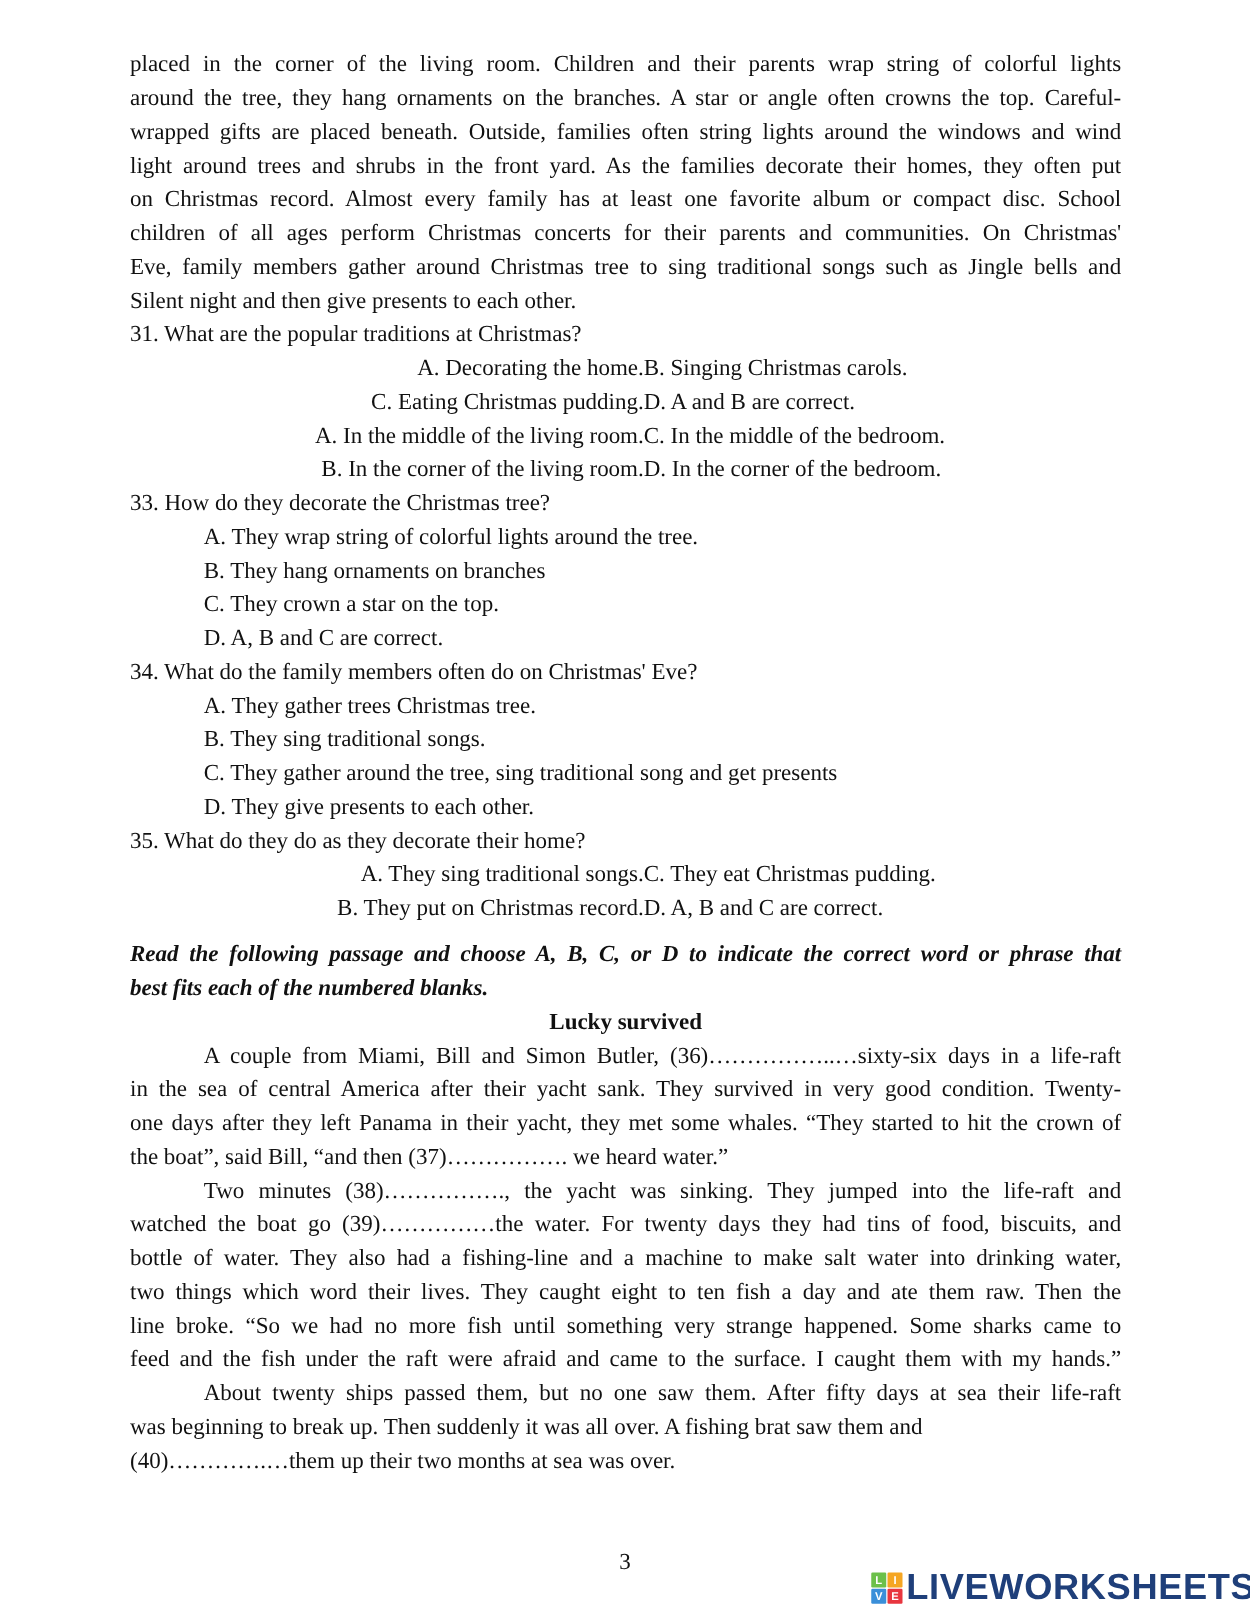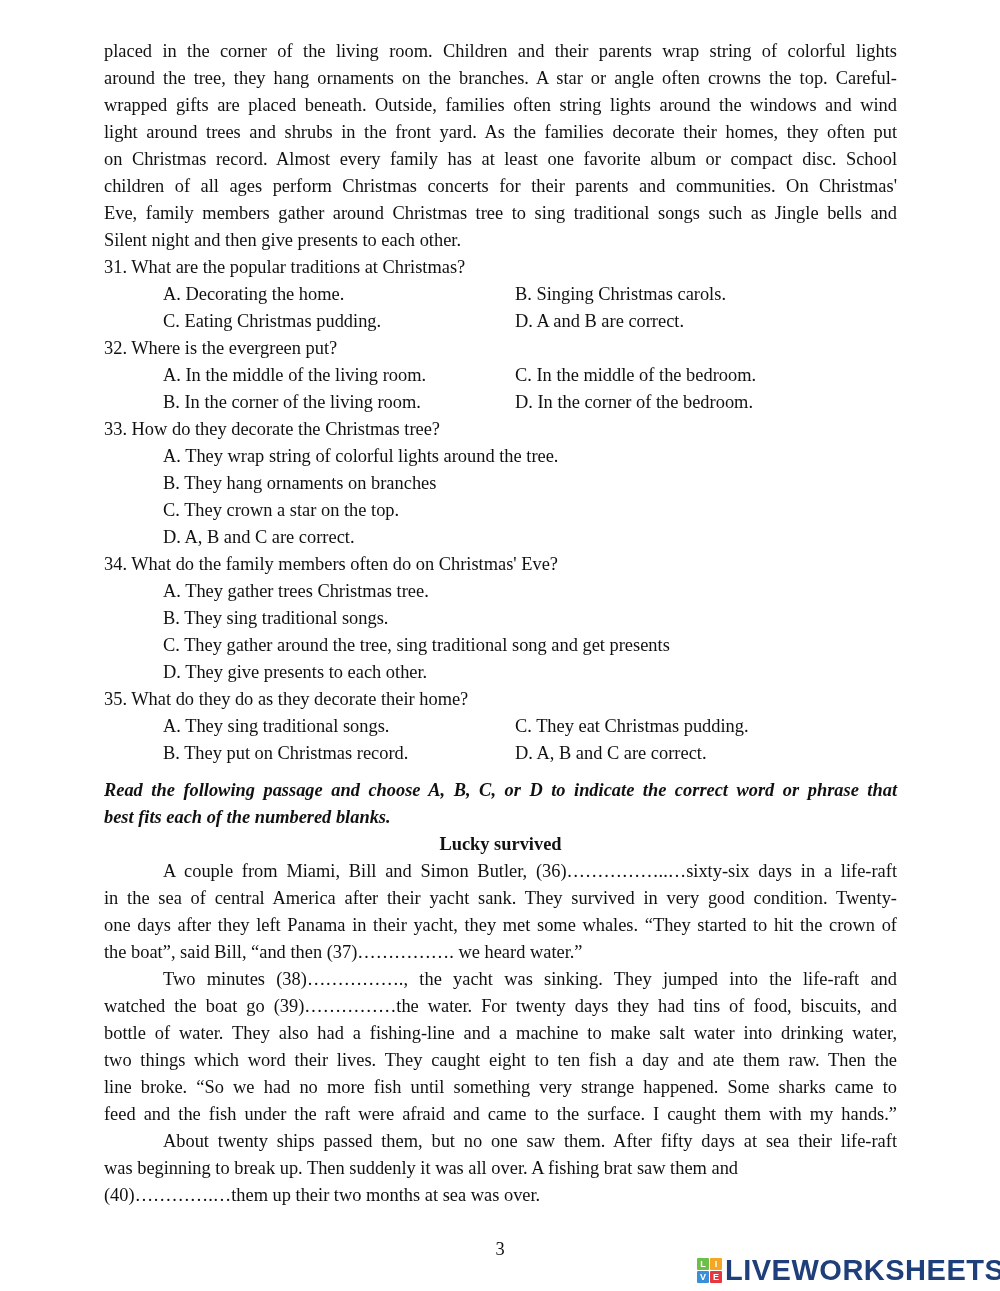--- a/index.html
+++ b/index.html
@@ -5,21 +5,21 @@
   html, body { margin: 0; padding: 0; background: #ffffff; }
   body {
     width: 1000px; height: 1291px; position: relative; overflow: hidden;
     font-family: "Liberation Serif", serif; color: #111; font-size: 18.4px;
   }
   .page { position: absolute; left: 104px; top: 38px; width: 793px; }
   .line { line-height: 27px; }
   .justify { text-align: justify; text-align-last: justify; }
   .q { line-height: 27px; }
   .opt { line-height: 27px; padding-left: 59px; }
-  .row { display: flex; line-height: 27px; padding-left: 59px; }
+  .row { display: flex; line-height: 27px; padding-left: 59px; text-align: right; }
   .row .c1 { width: 352px; }
   .instr { font-weight: bold; font-style: italic; line-height: 27px; margin-top: 10px; }
   .title { font-weight: bold; text-align: center; line-height: 27px; }
   .pagenum { position: absolute; top: 1237px; left: 0; width: 1000px; text-align: center; line-height: 24px; }
   .logo { position: absolute; left: 697px; top: 1255px; display: flex; align-items: center; }
   .logo-grid { display: grid; grid-template-columns: 12px 12px; grid-template-rows: 12px 12px; gap: 1px; margin-right: 3px; }
   .logo-grid span {
     font-family: "Liberation Sans", sans-serif; font-size: 9px; font-weight: bold; color: #fff;
     display: flex; align-items: center; justify-content: center; border-radius: 1px;
   }
@@ -50,21 +50,20 @@
       <div class="c1">A. Decorating the home.</div>
       <div>B. Singing Christmas carols.</div>
     </div>
     <div class="row">
       <div class="c1">C. Eating Christmas pudding.</div>
       <div>D. A and B are correct.</div>
     </div>
   </div>
 
   <div>
-    <div class="q">32. Where is the evergreen put?</div>
     <div class="row">
       <div class="c1">A. In the middle of the living room.</div>
       <div>C. In the middle of the bedroom.</div>
     </div>
     <div class="row">
       <div class="c1">B. In the corner of the living room.</div>
       <div>D. In the corner of the bedroom.</div>
     </div>
   </div>
 

